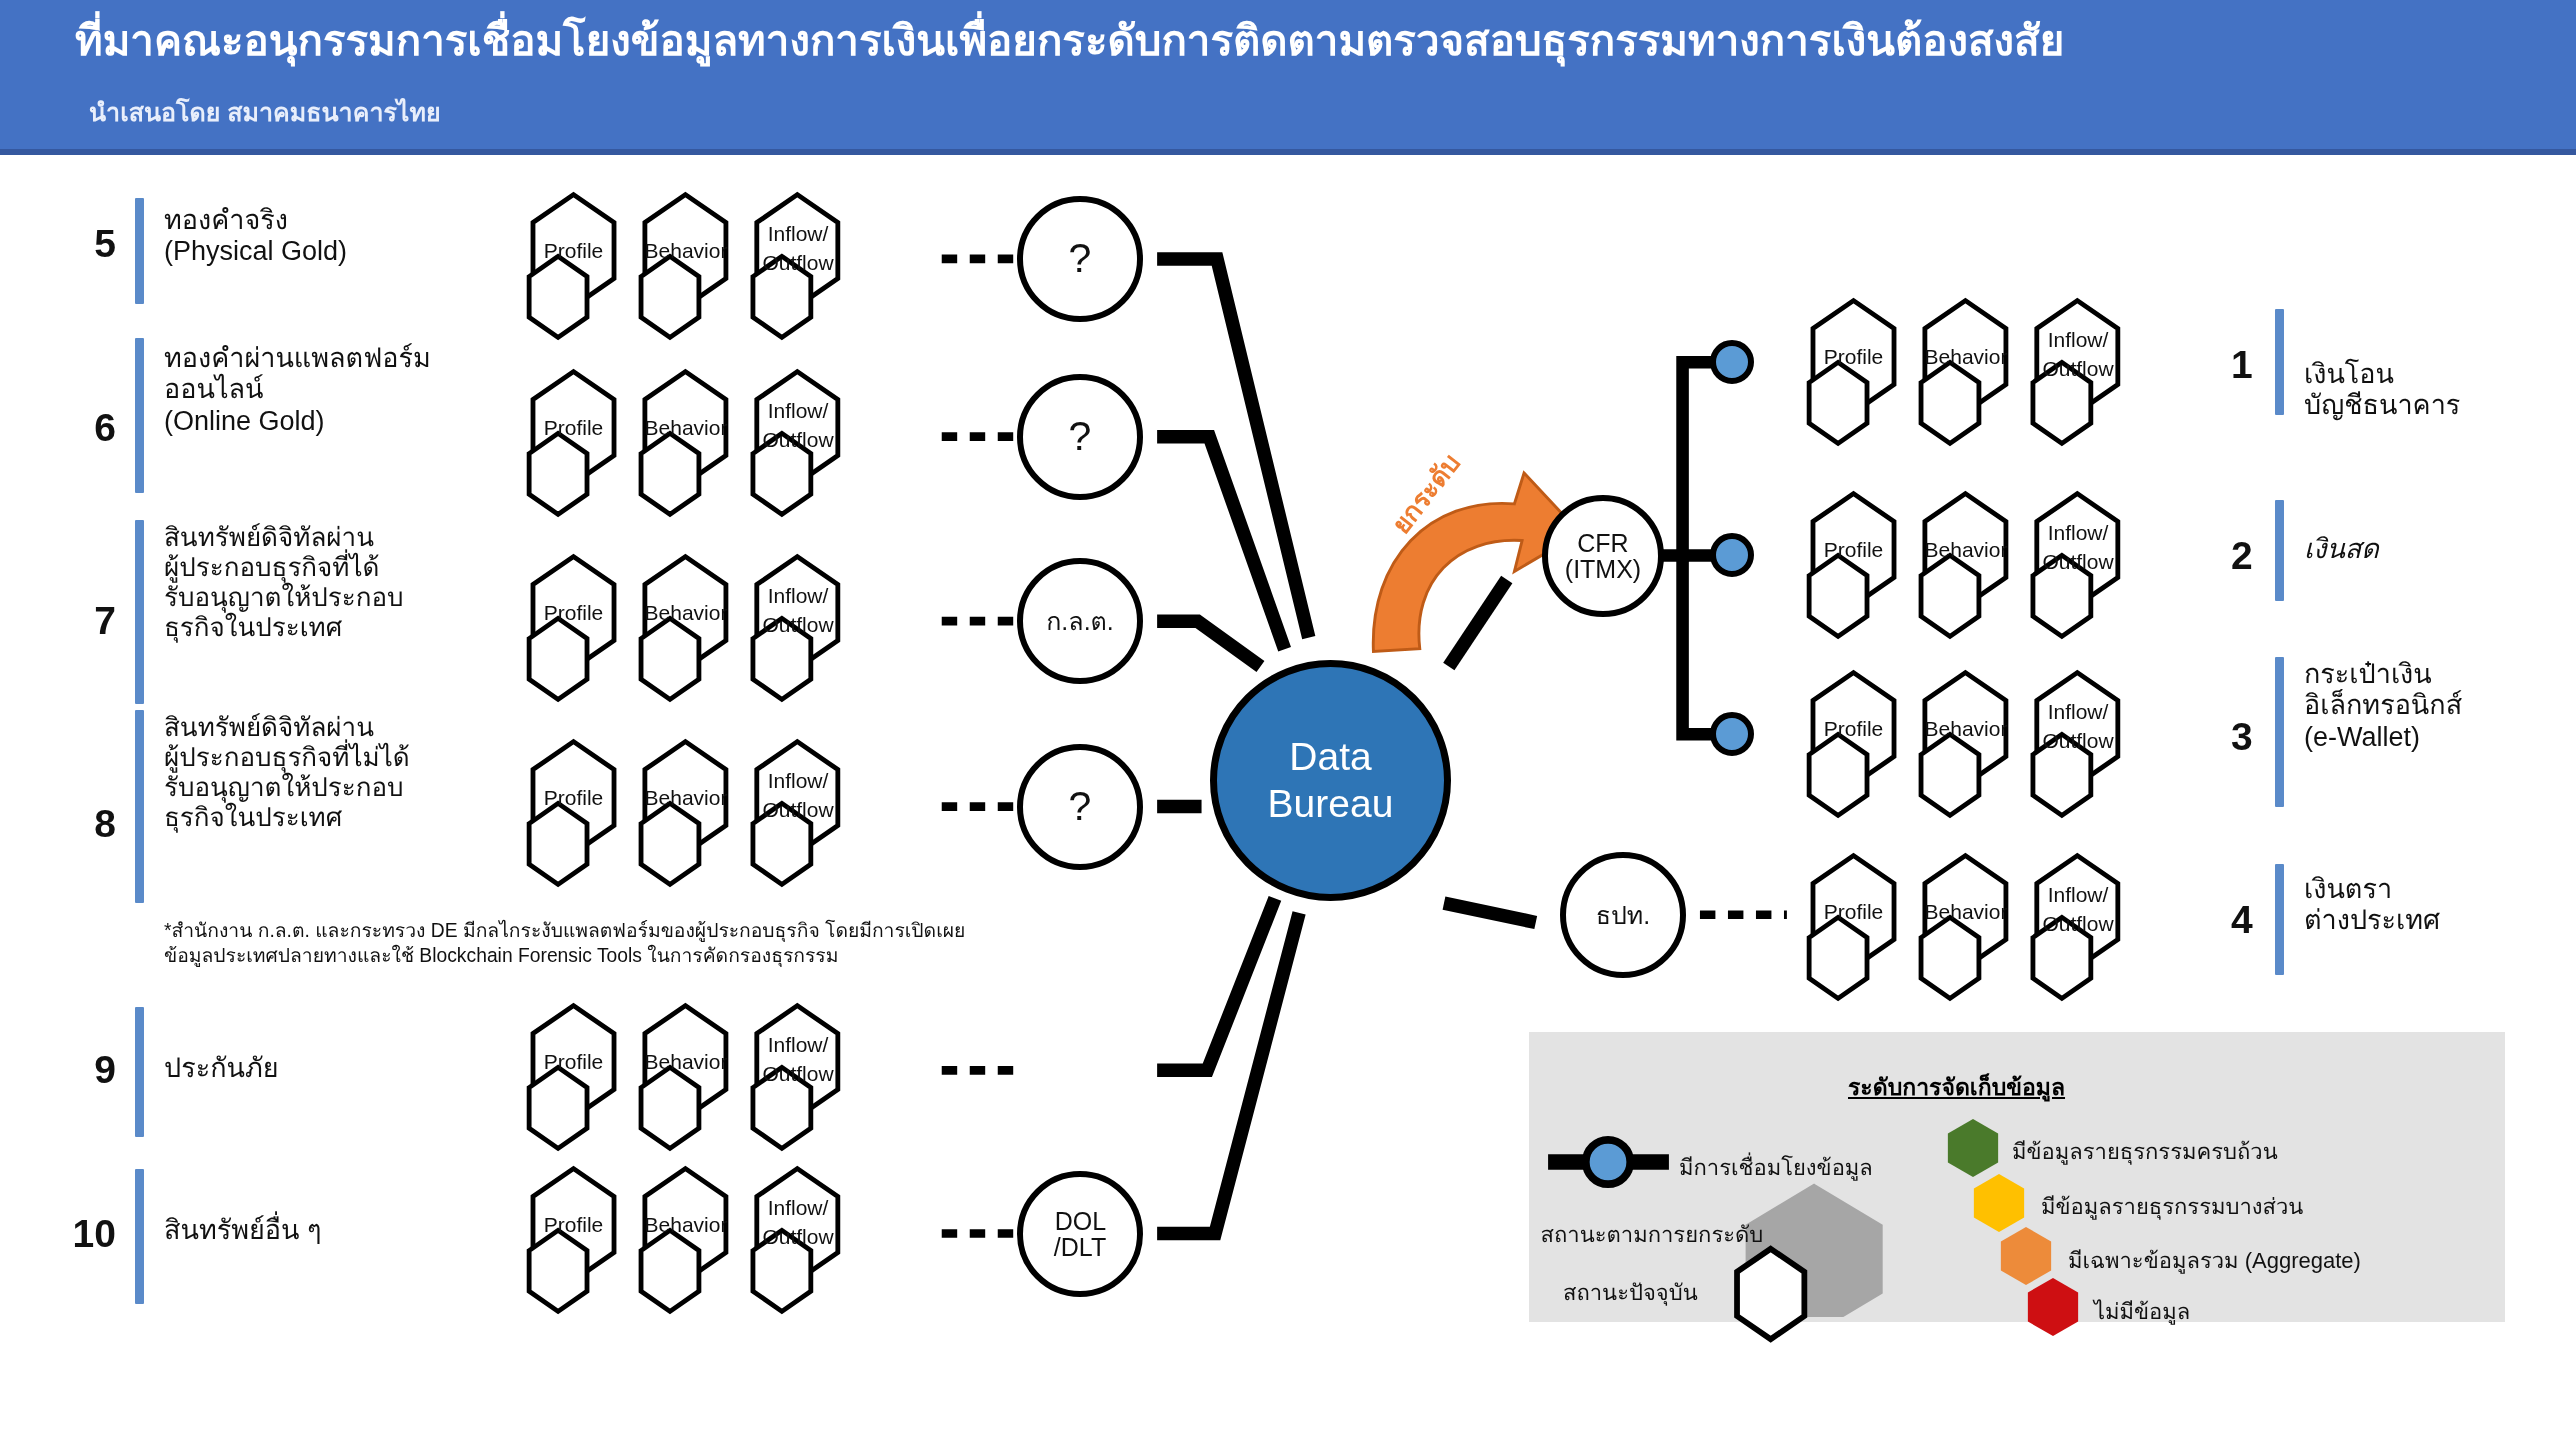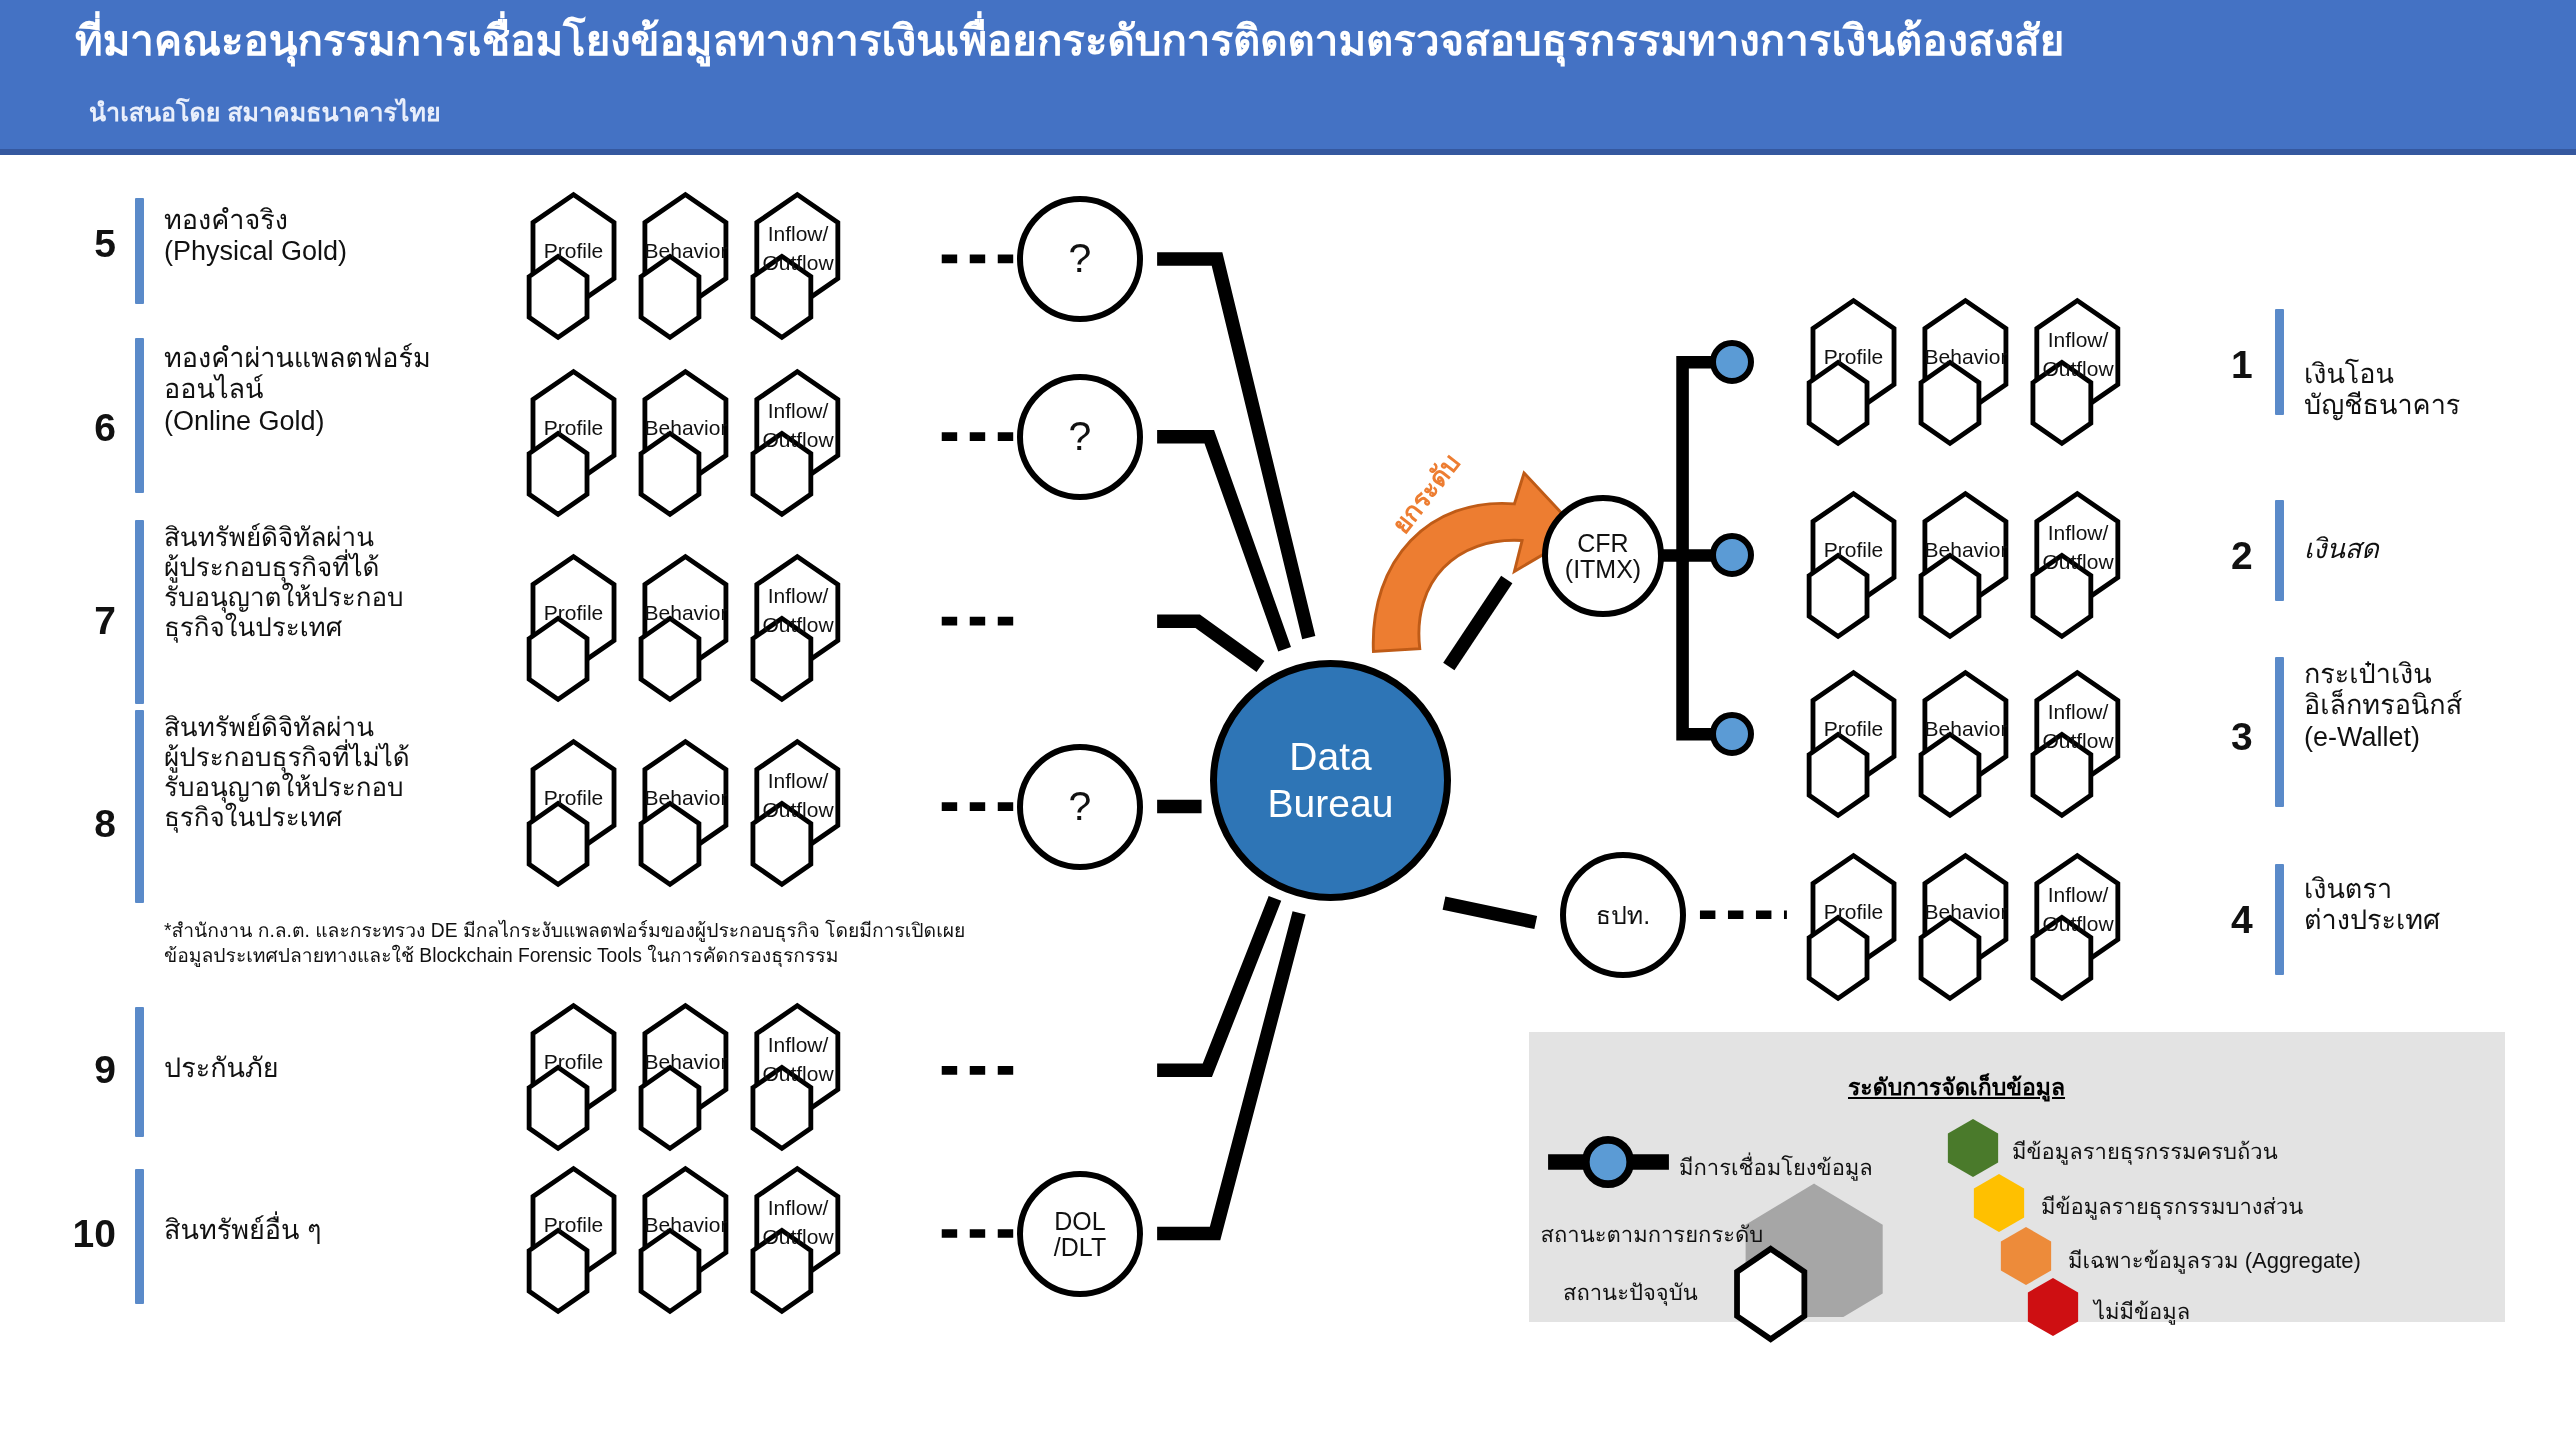--- a/index.html
+++ b/index.html
@@ -250,22 +250,23 @@
       </g>
     </svg>
     <div class="hexlabel" style="left:13.5px;top:56px;">Profile</div>
     <div class="hexlabel" style="left:126px;top:56px;">Behavior</div>
     <div class="hexlabel" style="left:238px;top:39px;">Inflow/</div>
     <div class="hexlabel" style="left:238px;top:68px;">Outflow</div>
   </div>
 
   <div class="node q" style="left:1017px;top:196px;width:126px;height:126px;">?</div>
   <div class="node q" style="left:1017px;top:374px;width:126px;height:126px;">?</div>
+  <div class="node" style="left:1017px;top:558px;width:126px;height:126px;">ก.ล.ต.</div>
   <div class="node q" style="left:1017px;top:744px;width:126px;height:126px;">?</div>
-  <div class="node" style="left:1017px;top:1171px;width:126px;height:126px;white-space:pre-line;">DOL
+  <div class="node" style="left:1017px;top:1171px;width:126px;height:126px;white-space:pre-line;text-align:right;">DOL
 /DLT</div>
 
   <div id="databureau" style="left:1210px;top:660px;">
     <div>
       <div>Data</div>
       <div>Bureau</div>
     </div>
   </div>
 
   <svg style="position:absolute;left:1352px;top:444px;width:290px;height:251px;" viewBox="0 0 300 260" width="290" height="251">

